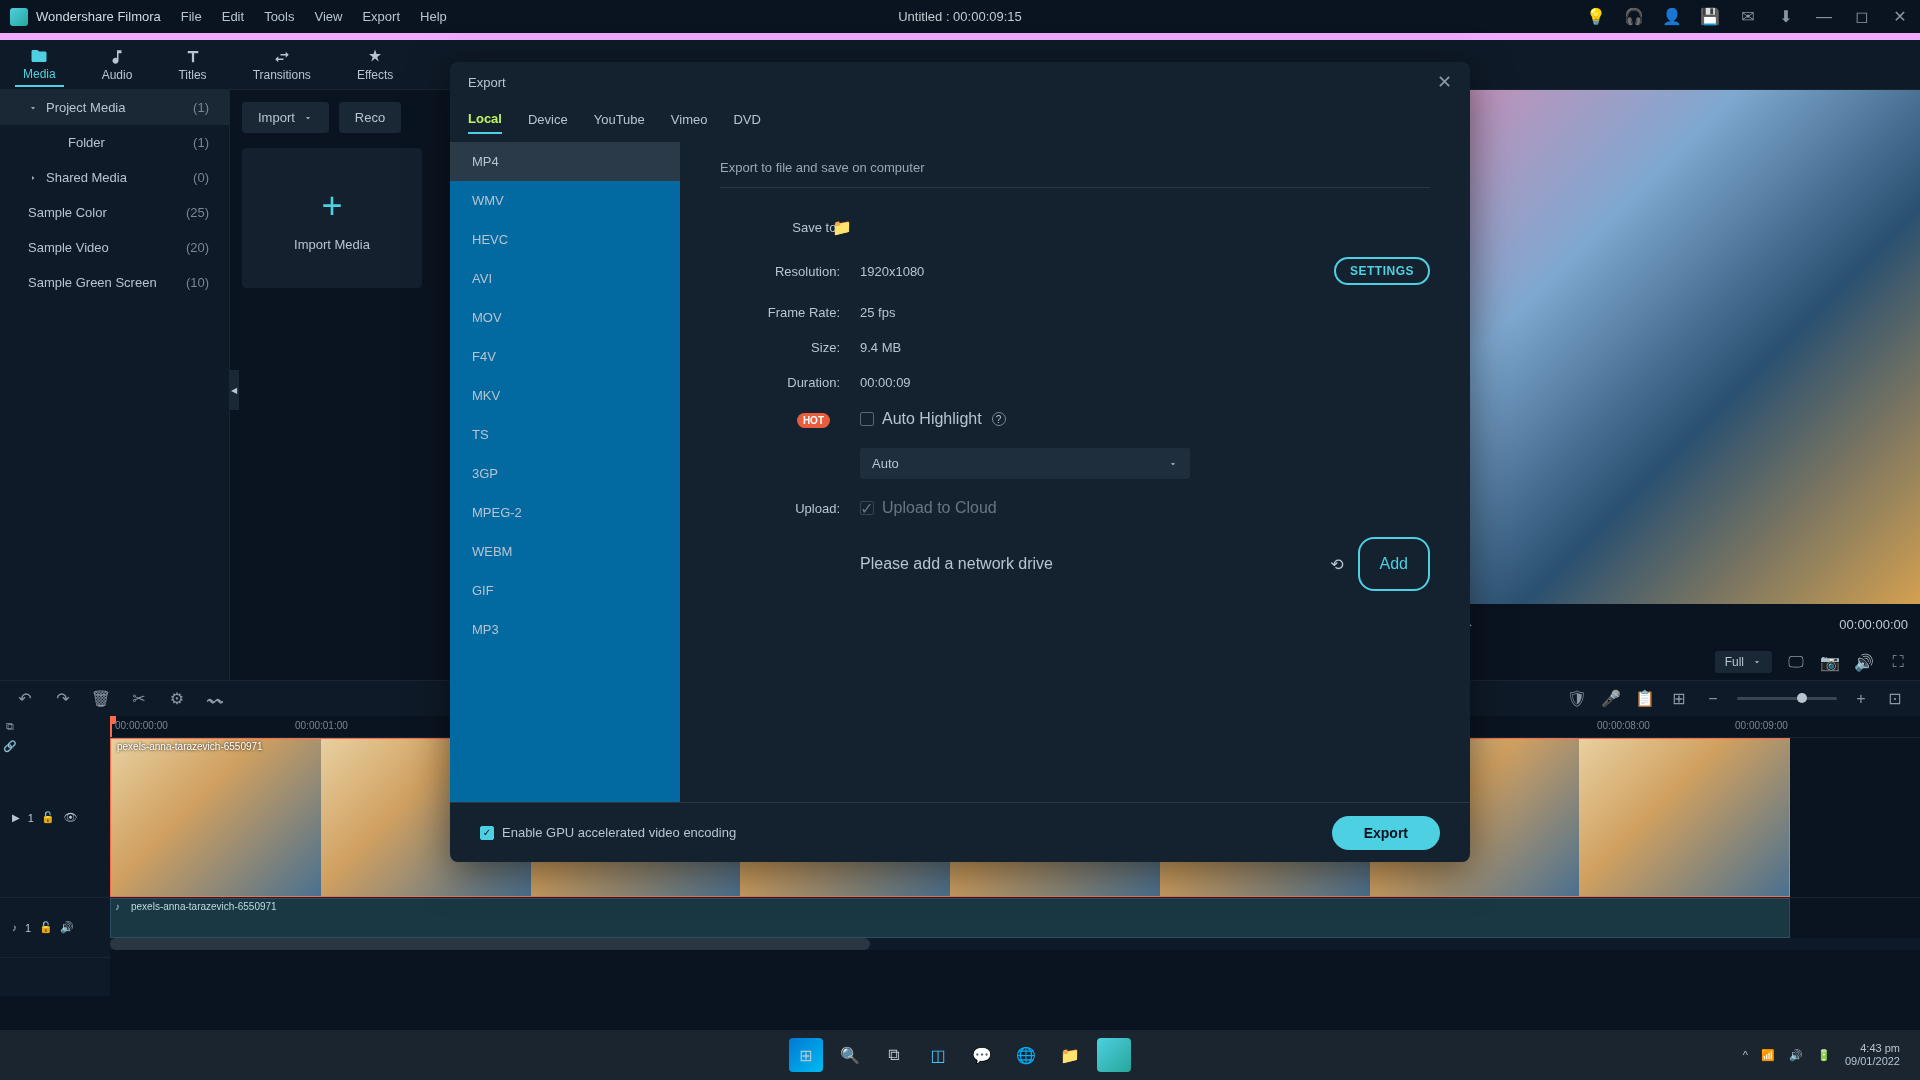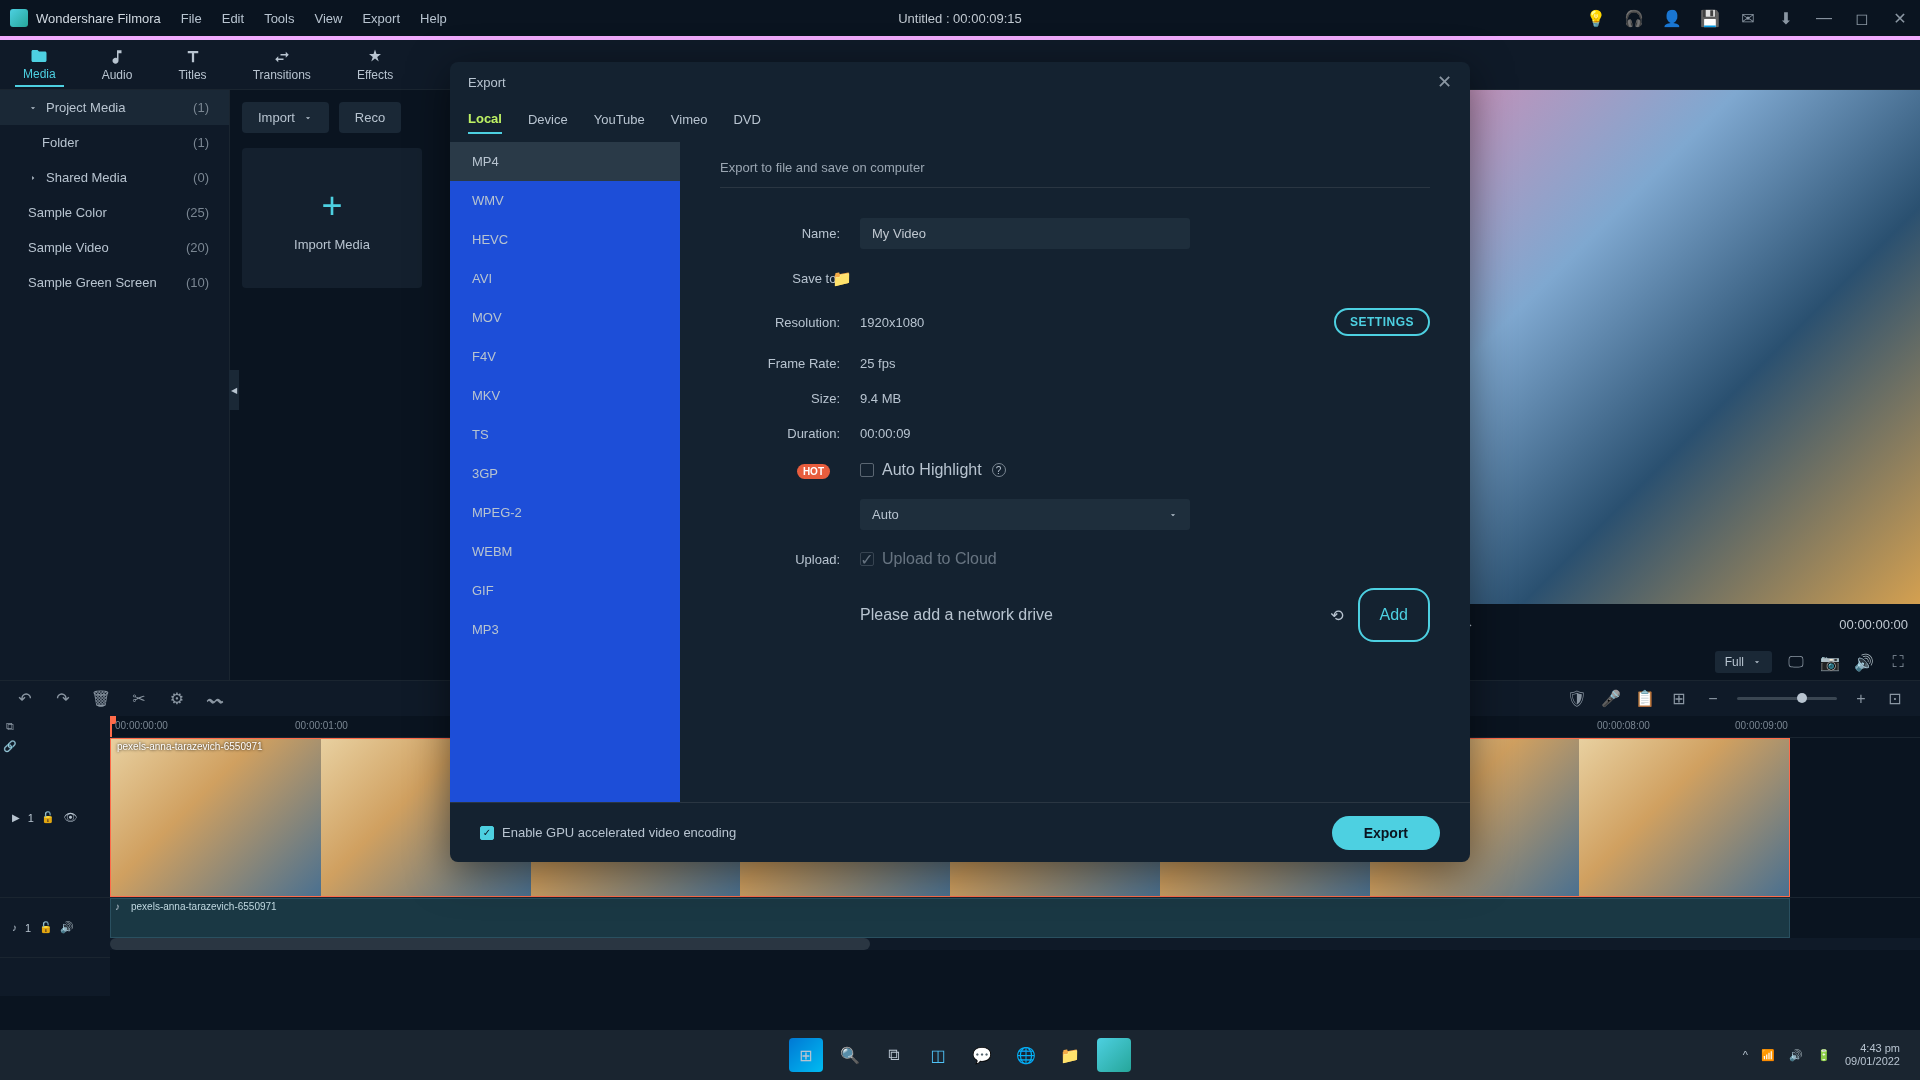--- a/index.html
+++ b/index.html
@@ -1,39 +1,39 @@
 <!DOCTYPE html>
 <html><head>
 <meta charset="utf-8">
 <style>
 * { margin: 0; padding: 0; box-sizing: border-box; font-family: -apple-system, BlinkMacSystemFont, "Segoe UI", sans-serif; }
 body { background: #0a1420; color: #b8c4d0; overflow: hidden; width: 1920px; height: 1080px; position: relative; }
 
 
-.menu-bar { height: 40px; background: #0a1420; display: flex; align-items: center; padding: 12px 10px; border-bottom: 4px solid #f0abfc; text-align: center; }
+.menu-bar { height: 40px; background: #0a1420; display: flex; align-items: center; padding: 12px 10px; border-bottom: 7px solid #f0abfc; text-align: center; }
 .logo-area { display: flex; align-items: center; gap: 8px; margin-right: 20px; }
 .logo-icon { width: 18px; height: 18px; background: linear-gradient(135deg, #4dd0e1, #26a69a); border-radius: 3px; }
 .logo-text { font-size: 13px; color: #d0d8e0; }
 .menu-items { display: flex; gap: 20px; font-size: 13px; }
 .menu-item { cursor: pointer; }
 .title-center { position: absolute; left: 50%; transform: translateX(-50%); font-size: 13px; color: #c0c8d0; }
 .menu-right { margin-left: auto; display: flex; gap: 18px; align-items: center; }
 .icon-btn { width: 20px; height: 20px; display: flex; align-items: center; justify-content: center; cursor: pointer; color: #8a96a2; }
 
 
 .toolbar { height: 50px; background: #0f1a28; display: flex; align-items: center; padding: 0 15px; gap: 30px; border-bottom: 1px solid #1a2530; }
 .tab-item { display: flex; flex-direction: column; align-items: center; gap: 2px; font-size: 12px; cursor: pointer; padding: 4px 8px; }
 .tab-item.active { color: #4dd0e1; border-bottom: 2px solid #4dd0e1; }
 .tab-icon { width: 18px; height: 18px; }
 
 
 .main-area { display: flex; height: 590px; }
 .sidebar { width: 230px; background: #0f1a28; border-right: 1px solid #1a2530; }
 .sidebar-item { display: flex; justify-content: space-between; align-items: center; padding: 10px 20px 10px 28px; font-size: 13px; cursor: pointer; }
-.sidebar-item.indent { padding-left: 42px; }
+.sidebar-item.indent { padding-left: 68px; }
 .sidebar-item.active { background: #1a2836; }
 .sidebar-count { color: #7a8692; }
 .chevron-small { width: 10px; height: 10px; margin-right: 8px; }
 
 .content-area { flex: 1; background: #0a1420; padding: 12px; position: relative; }
 .import-bar { display: flex; gap: 10px; margin-bottom: 15px; }
 .import-btn { background: #1a2836; padding: 8px 16px; border-radius: 4px; font-size: 13px; cursor: pointer; display: flex; align-items: center; gap: 8px; }
 .import-tile { width: 180px; height: 140px; background: #14202e; border-radius: 4px; display: flex; flex-direction: column; align-items: center; justify-content: center; gap: 10px; cursor: pointer; }
 .plus-icon { font-size: 36px; color: #4dd0e1; font-weight: 200; }
 .import-tile-text { font-size: 13px; }
@@ -76,21 +76,21 @@
 
 .modal-overlay { position: absolute; top: 62px; left: 450px; width: 1020px; height: 800px; z-index: 100; }
 .modal { width: 100%; height: 100%; background: #142230; border-radius: 8px; box-shadow: 0 10px 40px rgba(0,0,0,0.5); display: flex; flex-direction: column; }
 .modal-header { height: 40px; display: flex; align-items: center; padding: 0 18px; }
 .modal-title { font-size: 13px; }
 .modal-close { margin-left: auto; cursor: pointer; font-size: 18px; color: #8a96a2; }
 .modal-tabs { height: 40px; display: flex; align-items: center; padding: 0 18px; gap: 26px; font-size: 13px; }
 .modal-tab { cursor: pointer; padding-bottom: 6px; }
 .modal-tab.active { color: #bef264; border-bottom: 2px solid #4dd0e1; font-weight: 600; }
 .modal-body { flex: 1; display: flex; }
-.format-list { width: 230px; background: #1d4ed8; }
+.format-list { width: 230px; background: #0369a1; }
 .format-item { padding: 12px 22px; font-size: 13px; cursor: pointer; }
 .format-item.active { background: #2a3a48; }
 .settings-panel { flex: 1; padding: 18px 40px; }
 .settings-desc { font-size: 13px; color: #9aa6b2; margin-bottom: 30px; padding-bottom: 12px; border-bottom: 1px solid #2a3642; }
 .form-row { display: flex; align-items: center; margin-bottom: 20px; }
 .form-label { width: 140px; text-align: right; padding-right: 20px; font-size: 13px; }
 .form-input { flex: 0 0 330px; background: #1e2e3c; border: none; padding: 8px 12px; color: #c0c8d0; font-size: 13px; border-radius: 3px; }
 .form-value { font-size: 13px; }
 .settings-btn { border: 2px solid #4dd0e1; color: #4dd0e1; background: transparent; padding: 5px 14px; border-radius: 16px; font-size: 12px; font-weight: 600; cursor: pointer; margin-left: 40px; letter-spacing: 0.5px; }
 .folder-icon-inline { margin-left: -28px; color: #8a96a2; cursor: pointer; }
@@ -355,24 +355,20 @@
         <div class="format-item">3GP</div>
         <div class="format-item">MPEG-2</div>
         <div class="format-item">WEBM</div>
         <div class="format-item">GIF</div>
         <div class="format-item">MP3</div>
       </div>
       <div class="settings-panel">
         <div class="settings-desc">Export to file and save on computer</div>
 
         <div class="form-row">
-          <span class="form-label">Name:</span>
-          <input class="form-input" value="My Video" style="">
-        </div>
-        <div class="form-row">
           <span class="form-label">Save to:</span>
           <span class="folder-icon-inline">📁</span>
         </div>
         <div class="form-row">
           <span class="form-label">Resolution:</span>
           <span class="form-value">1920x1080</span>
           <button class="settings-btn" style="margin-left:auto">SETTINGS</button>
         </div>
         <div class="form-row">
           <span class="form-label">Frame Rate:</span>

